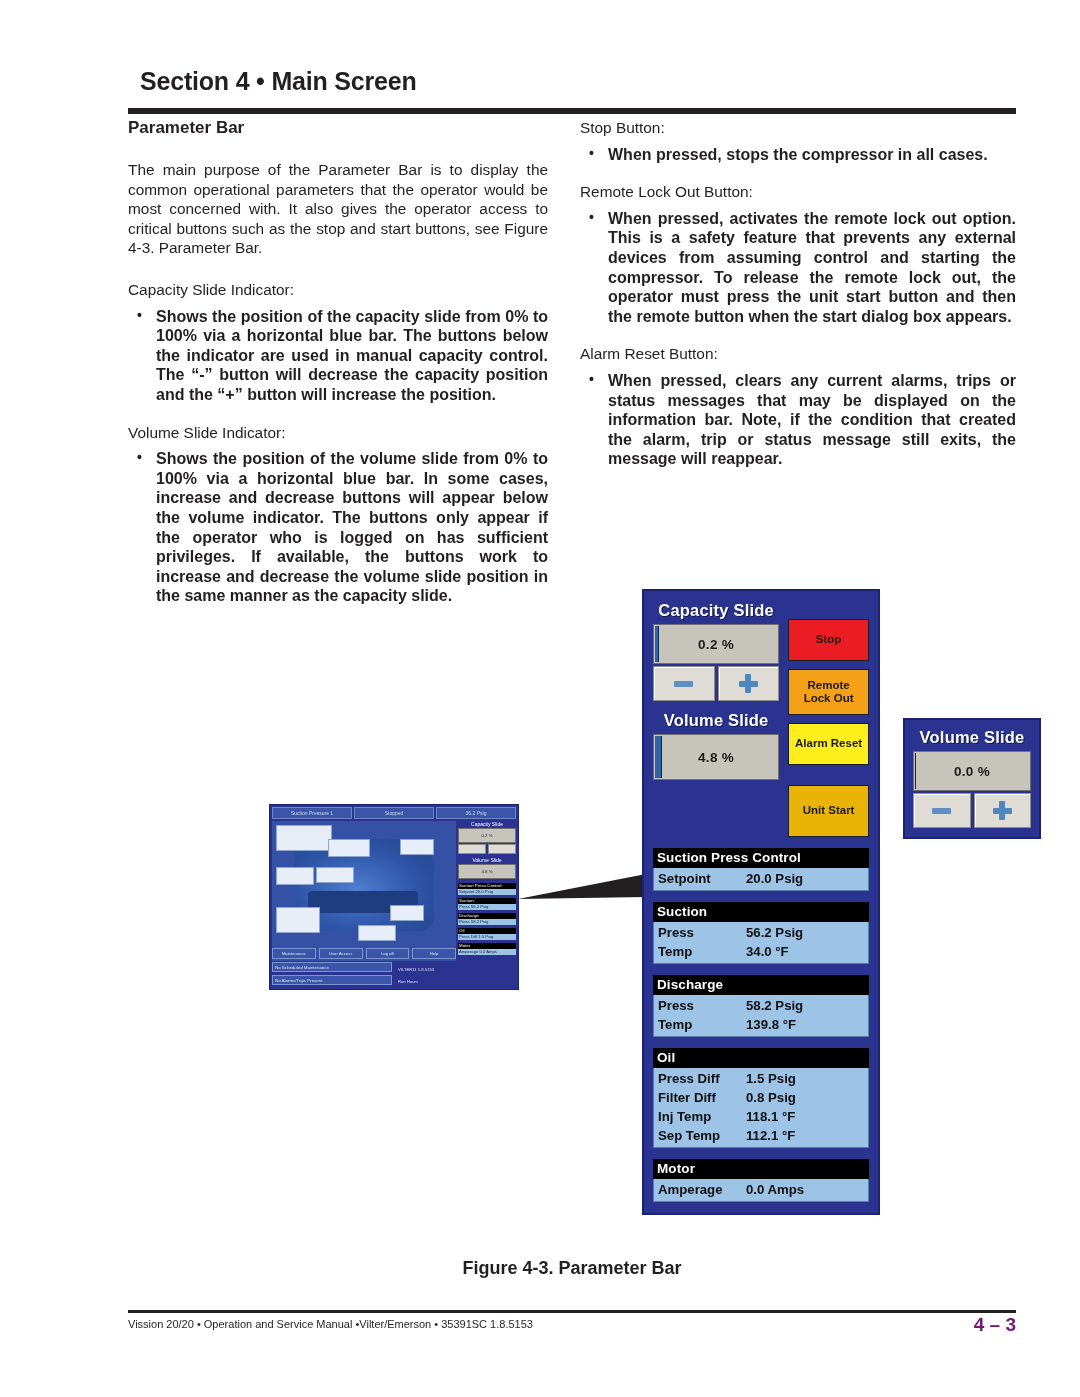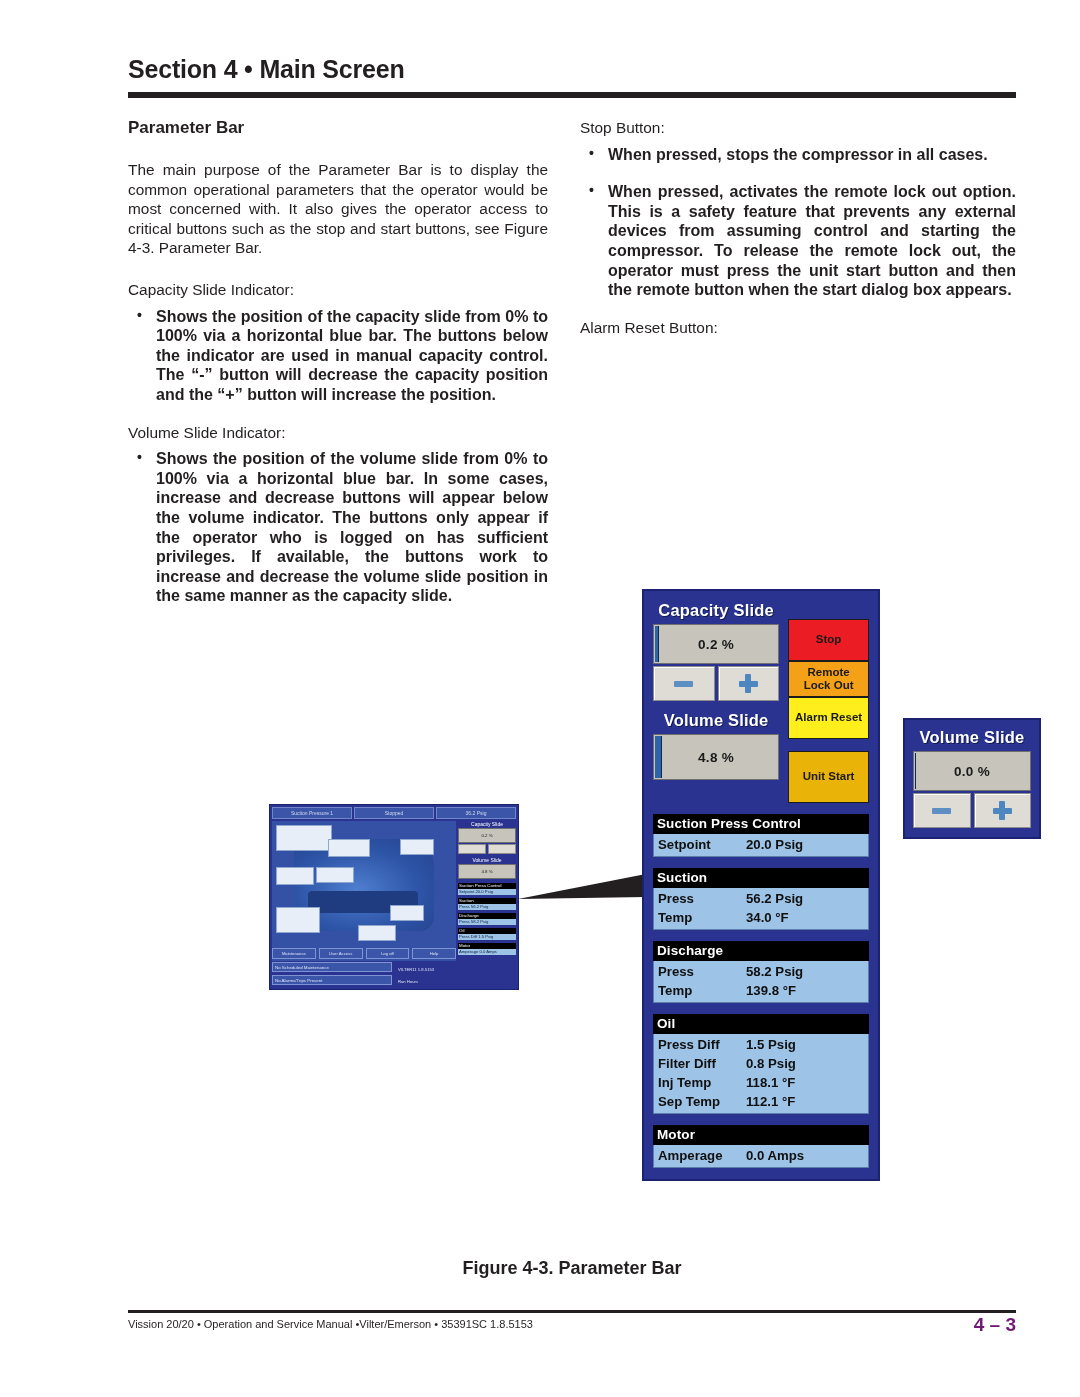--- a/index.html
+++ b/index.html
@@ -28,21 +28,21 @@
     position: absolute;
     left: 128px;
     top: 55px;
     width: 888px;
   }
   .section-title {
     font-size: 25px;
     font-weight: bold;
     letter-spacing: -0.2px;
     color: #231f20;
-    margin: 0;
+    margin: 12px;
     white-space: nowrap;
   }
   .header-rule {
     margin-top: 8px;
     height: 6px;
     background: #231f20;
     width: 888px;
   }
 
   
@@ -201,38 +201,39 @@
   
   .pb-top {
     display: flex;
     gap: 9px;
   }
   .pb-slides { width: 128px; }
   .pb-buttons {
     width: 82px;
     display: flex;
     flex-direction: column;
+    gap: 8px;
     padding-top: 18px;
   }
   .ctl-btn {
     height: 42px;
     border: 1px solid #1c1c1c;
     display: flex;
     align-items: center;
     justify-content: center;
     text-align: center;
     font-size: 11.5px;
     font-weight: bold;
     line-height: 13.5px;
     color: #1a1a1a;
     cursor: pointer;
     box-sizing: border-box;
   }
   .ctl-stop   { background: #ec1c24; }
-  .ctl-remote { background: #f5a117; height: 36px; align-items: center; }
+  .ctl-remote { background: #f5a117; height: 46px; align-items: center; }
   .ctl-alarm  { background: #fdee1c; height: 42px; }
   .ctl-start  { background: #eab308; height: 52px; margin-top: 12px; }
 
   
   .data-block { margin-top: 11px; }
   .data-head {
     background: #000000;
     color: #ffffff;
     font-size: 13.5px;
     font-weight: bold;
@@ -493,25 +494,29 @@
       <li>Shows the position of the volume slide from 0% to 100% via a horizontal blue bar. In some cases, increase and decrease buttons will appear below the volume indicator. The buttons only appear if the operator who is logged on has sufficient privileges. If available, the buttons work to increase and decrease the volume slide position in the same manner as the capacity slide.</li>
     </ul>
   </div>
 
   <div class="col-right">
     <p class="lead">Stop Button:</p>
     <ul class="bullets">
       <li>When pressed, stops the compressor in all cases.</li>
     </ul>
 
+    <p class="lead">Remote Lock Out Button:</p>
     <ul class="bullets">
       <li>When pressed, activates the remote lock out option. This is a safety feature that prevents any external devices from assuming control and starting the compressor. To release the remote lock out, the operator must press the unit start button and then the remote button when the start dialog box appears.</li>
     </ul>
 
     <p class="lead">Alarm Reset Button:</p>
+    <ul class="bullets">
+      <li>When pressed, clears any current alarms, trips or status messages that may be displayed on the information bar. Note, if the condition that created the alarm, trip or status message still exits, the message will reappear.</li>
+    </ul>
   </div>
 
   <div class="thumb">
     <div class="tb-topbar">
       <div class="tb-cell">Suction Pressure 1</div>
       <div class="tb-cell">Stopped</div>
       <div class="tb-cell">36.2 Psig</div>
     </div>
 
     <div class="tb-main">

